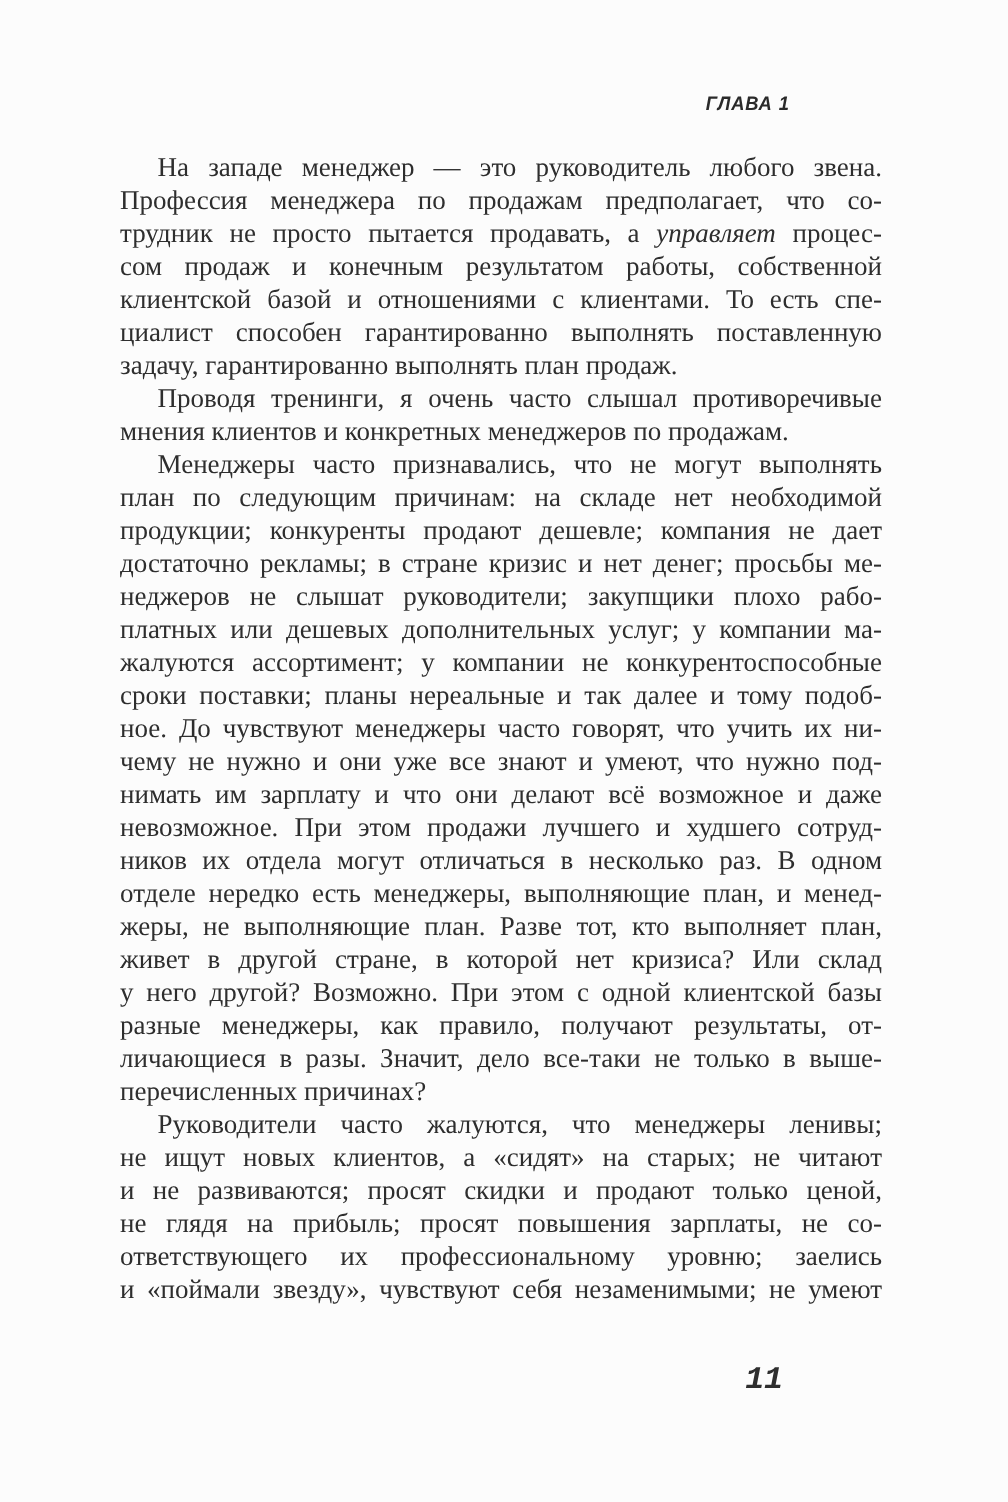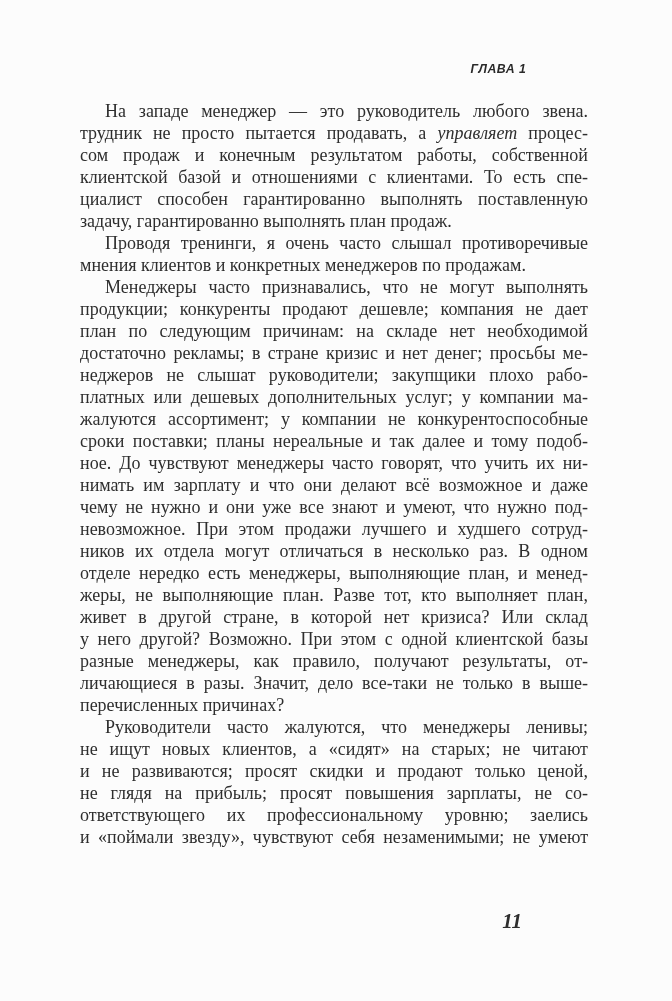--- a/index.html
+++ b/index.html
@@ -57,58 +57,59 @@
   .line.last {
     text-align-last: left;
   }
   .line i {
     font-style: italic;
   }
   .page-number {
     position: absolute;
     top: 909px;
     right: 70px;
-    font-family: Liberation Serif, serif;
+    font-family: Liberation Mono, monospace;
     font-weight: 700;
     font-style: italic;
     font-size: 21px;
     color: var(--text, #222222);
   }
 </style>
 </head>
 <body>
 
 <div class="page">
   <div class="running-header">ГЛАВА 1</div>
 
   <div class="text-block">
       <div class="paragraph">
         <div class="line indent">На западе менеджер — это руководитель любого звена.</div>
+        <div class="line">Профессия менеджера по продажам предполагает, что со-</div>
         <div class="line">трудник не просто пытается продавать, а <i>управляет</i> процес-</div>
         <div class="line">сом продаж и конечным результатом работы, собственной</div>
         <div class="line">клиентской базой и отношениями с клиентами. То есть спе-</div>
         <div class="line">циалист способен гарантированно выполнять поставленную</div>
         <div class="line last">задачу, гарантированно выполнять план продаж.</div>
       </div>
       <div class="paragraph">
         <div class="line indent">Проводя тренинги, я очень часто слышал противоречивые</div>
         <div class="line last">мнения клиентов и конкретных менеджеров по продажам.</div>
       </div>
       <div class="paragraph">
         <div class="line indent">Менеджеры часто признавались, что не могут выполнять</div>
+        <div class="line">план по следующим причинам: на складе нет необходимой</div>
         <div class="line">продукции; конкуренты продают дешевле; компания не дает</div>
-        <div class="line">план по следующим причинам: на складе нет необходимой</div>
         <div class="line">достаточно рекламы; в стране кризис и нет денег; просьбы ме-</div>
         <div class="line">неджеров не слышат руководители; закупщики плохо рабо-</div>
         <div class="line">платных или дешевых дополнительных услуг; у компании ма-</div>
         <div class="line">жалуются ассортимент; у компании не конкурентоспособные</div>
         <div class="line">сроки поставки; планы нереальные и так далее и тому подоб-</div>
         <div class="line">ное. До чувствуют менеджеры часто говорят, что учить их ни-</div>
+        <div class="line">чему не нужно и они уже все знают и умеют, что нужно под-</div>
         <div class="line">нимать им зарплату и что они делают всё возможное и даже</div>
-        <div class="line">чему не нужно и они уже все знают и умеют, что нужно под-</div>
         <div class="line">невозможное. При этом продажи лучшего и худшего сотруд-</div>
         <div class="line">ников их отдела могут отличаться в несколько раз. В одном</div>
         <div class="line">отделе нередко есть менеджеры, выполняющие план, и менед-</div>
         <div class="line">жеры, не выполняющие план. Разве тот, кто выполняет план,</div>
         <div class="line">живет в другой стране, в которой нет кризиса? Или склад</div>
         <div class="line">у него другой? Возможно. При этом с одной клиентской базы</div>
         <div class="line">разные менеджеры, как правило, получают результаты, от-</div>
         <div class="line">личающиеся в разы. Значит, дело все-таки не только в выше-</div>
         <div class="line last">перечисленных причинах?</div>
       </div>

